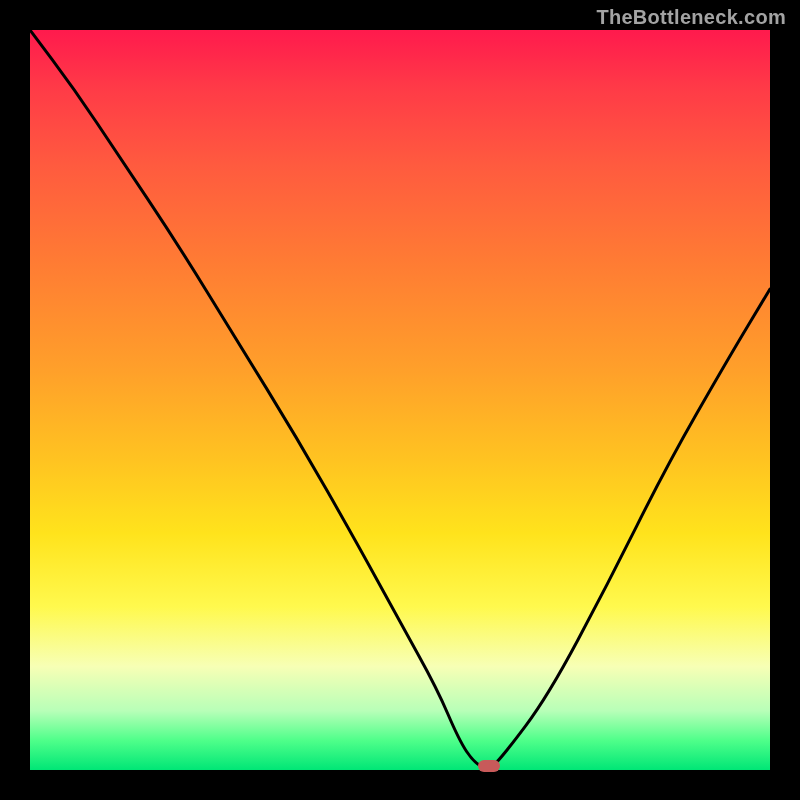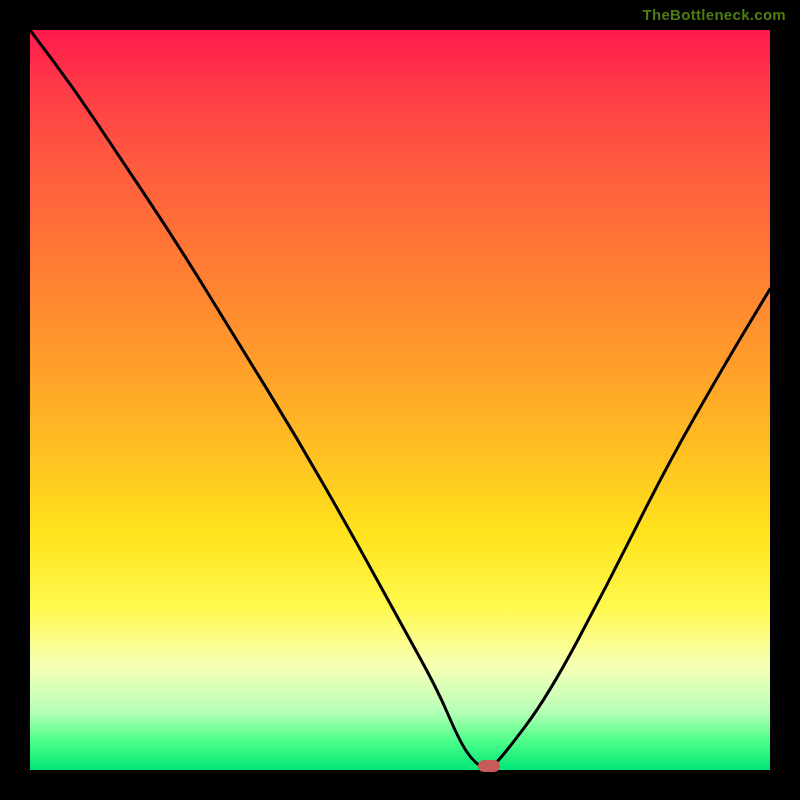--- a/index.html
+++ b/index.html
@@ -14,22 +14,22 @@
   .frame {
     position: relative;
     width: 800px;
     height: 800px;
     background: #000;
   }
   .watermark {
     position: absolute;
     top: 6px;
     right: 14px;
-    color: #4d7c0f;
-    font-size: 15px;
+    color: #a3a3a3;
+    font-size: 20px;
     font-weight: 600;
     letter-spacing: 0.3px;
     z-index: 10;
   }
   .plot {
     position: absolute;
     left: 30px;
     top: 30px;
     width: 740px;
     height: 740px;

